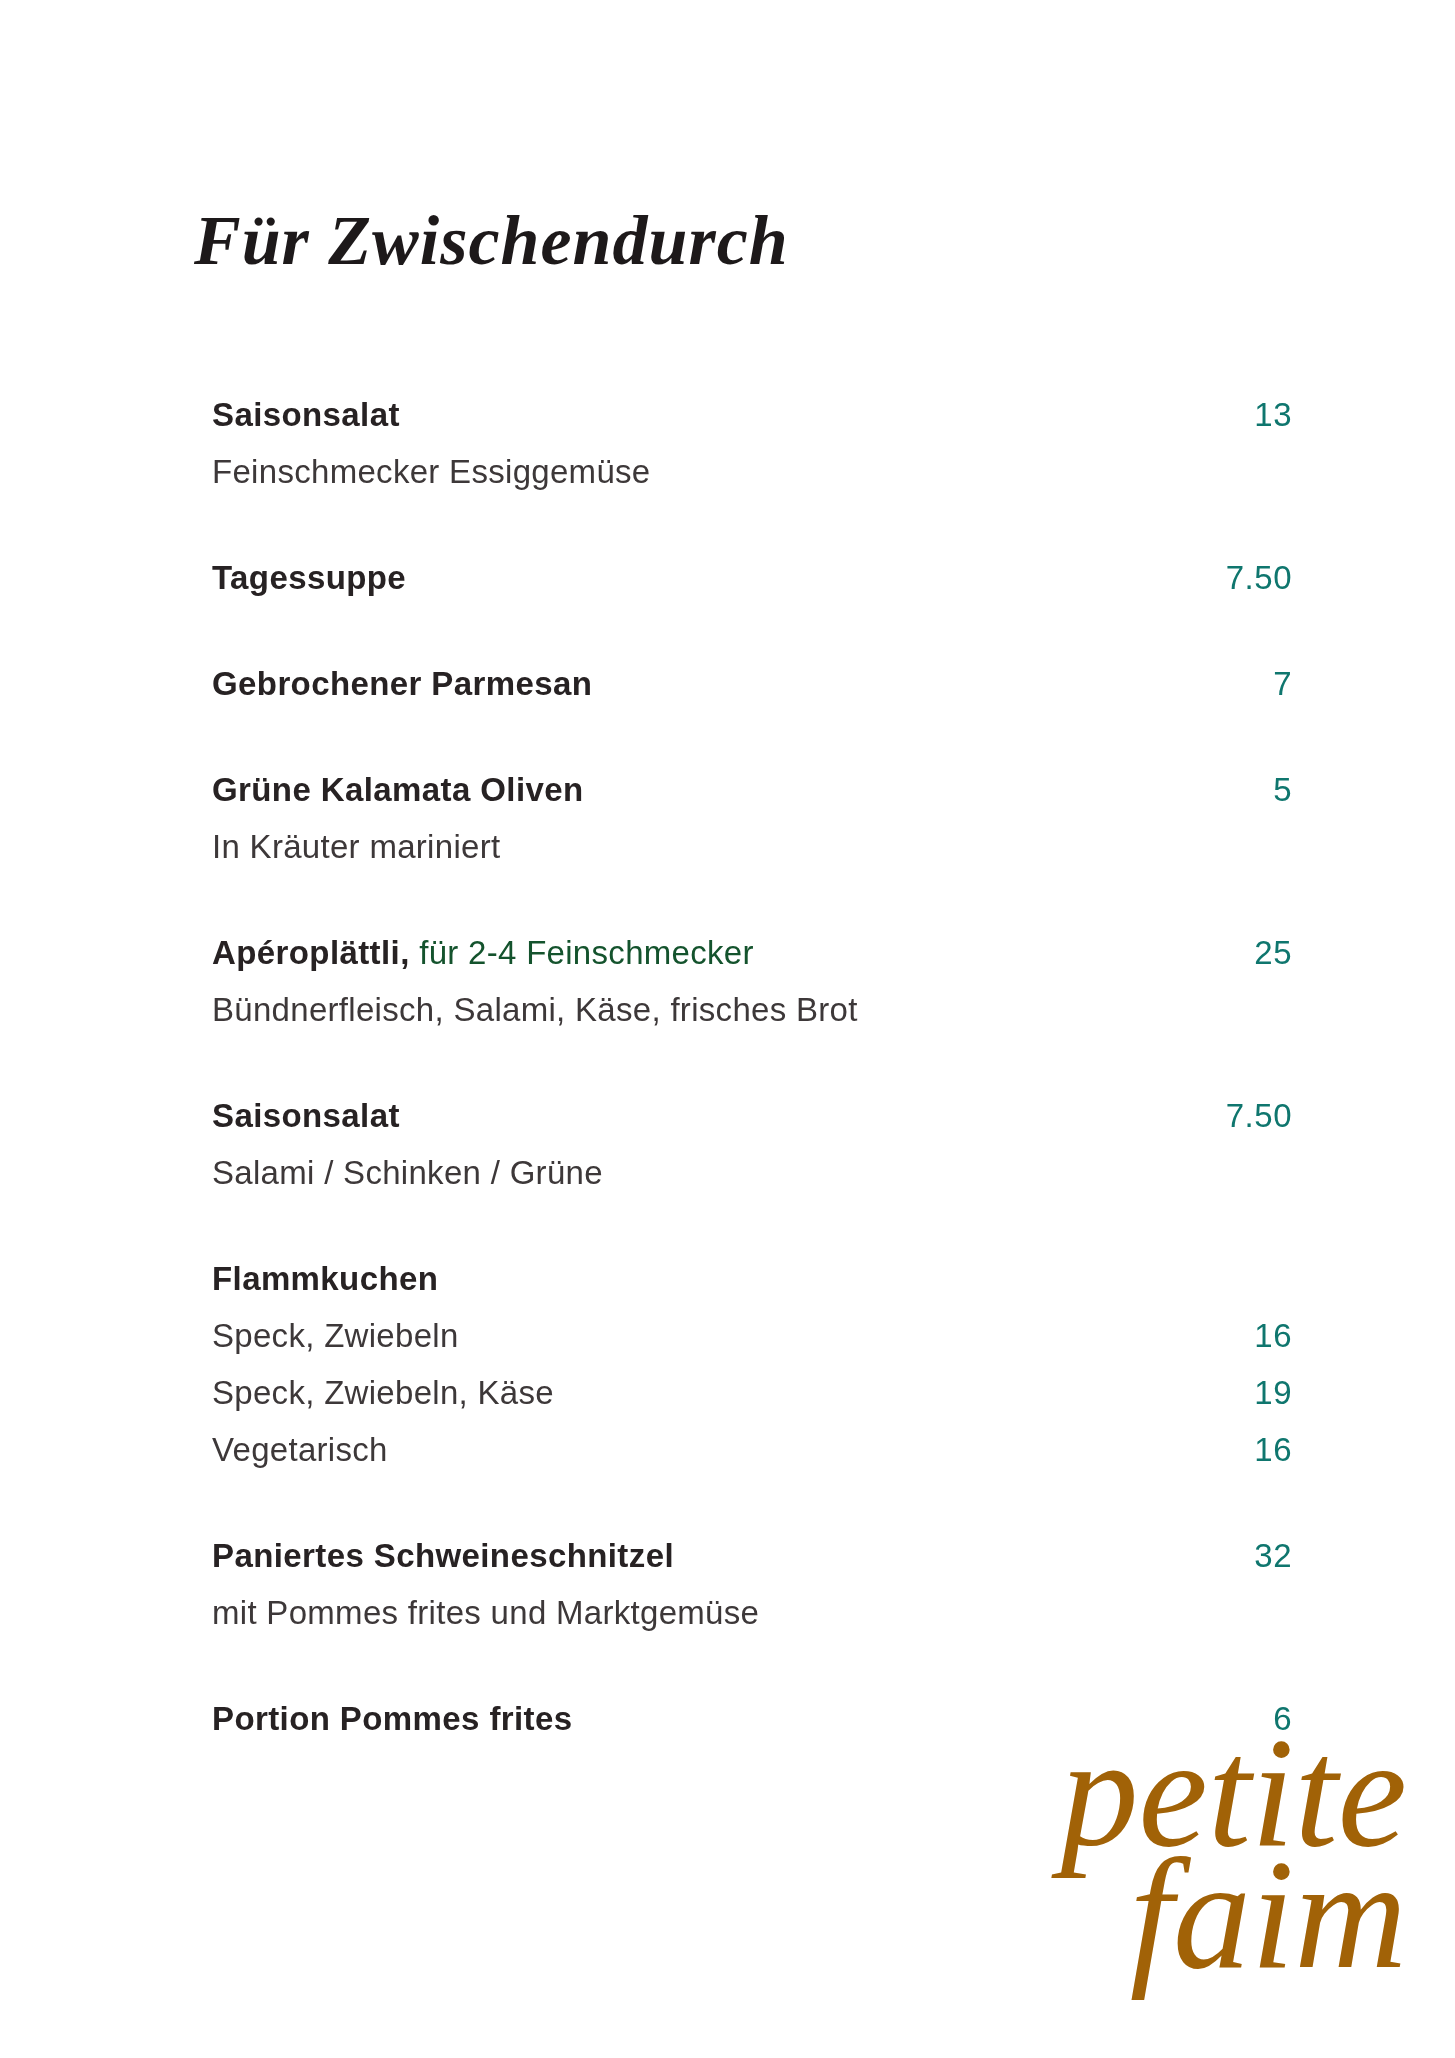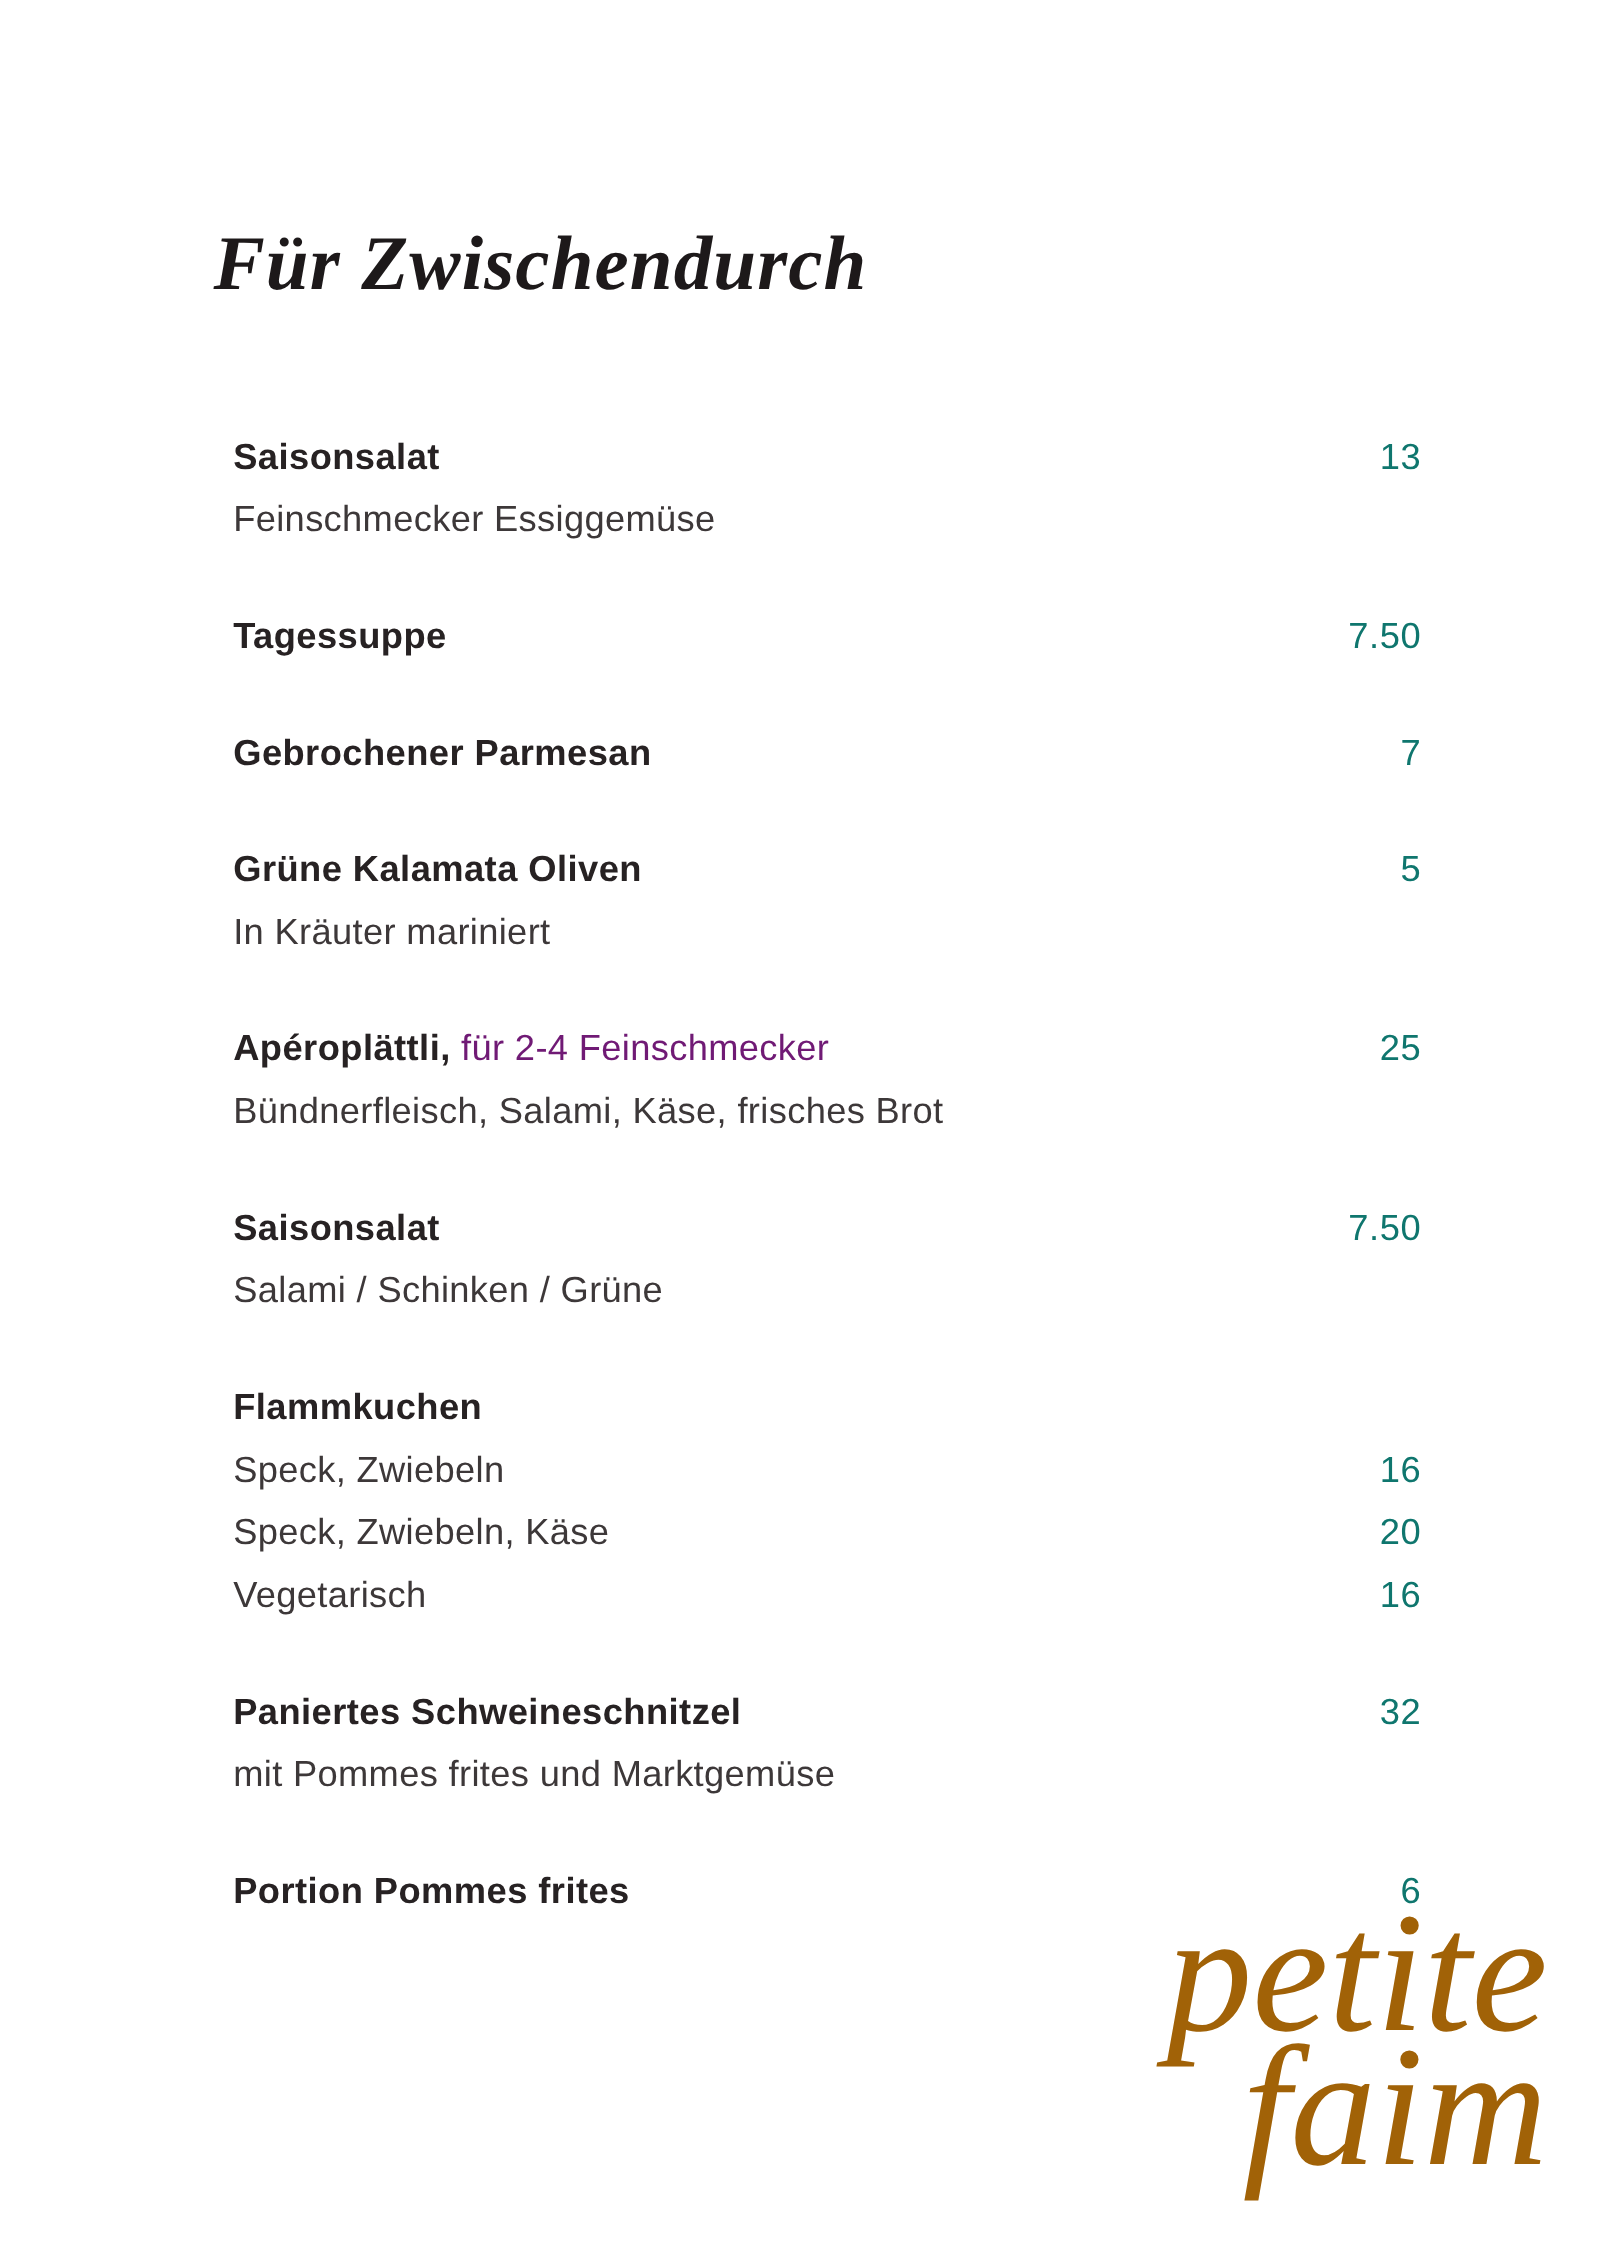--- a/index.html
+++ b/index.html
@@ -51,21 +51,21 @@
     flex: 1 1 auto;
     font-size: 33px;
     font-weight: 700;
     letter-spacing: 0.4px;
     color: #272223;
     white-space: nowrap;
   }
   .name .sfx {
     font-weight: 400;
     letter-spacing: 0.3px;
-    color: #701a75;
+    color: #14532d;
   }
   .dtext {
     flex: 1 1 auto;
     font-size: 33px;
     font-weight: 400;
     letter-spacing: 0.3px;
     color: #3d3839;
     white-space: nowrap;
   }
   .price {
@@ -153,21 +153,21 @@
         <div class="line">
           <div class="name"><span class="b">Flammkuchen</span><span class="sfx"></span></div>
           <div class="price"></div>
         </div>
         <div class="line">
           <div class="dtext">Speck, Zwiebeln</div>
           <div class="price">16</div>
         </div>
         <div class="line">
           <div class="dtext">Speck, Zwiebeln, Käse</div>
-          <div class="price">20</div>
+          <div class="price">19</div>
         </div>
         <div class="line">
           <div class="dtext">Vegetarisch</div>
           <div class="price">16</div>
         </div>
       </div>
       <div class="item">
         <div class="line">
           <div class="name"><span class="b">Paniertes Schweineschnitzel</span><span class="sfx"></span></div>
           <div class="price">32</div>

